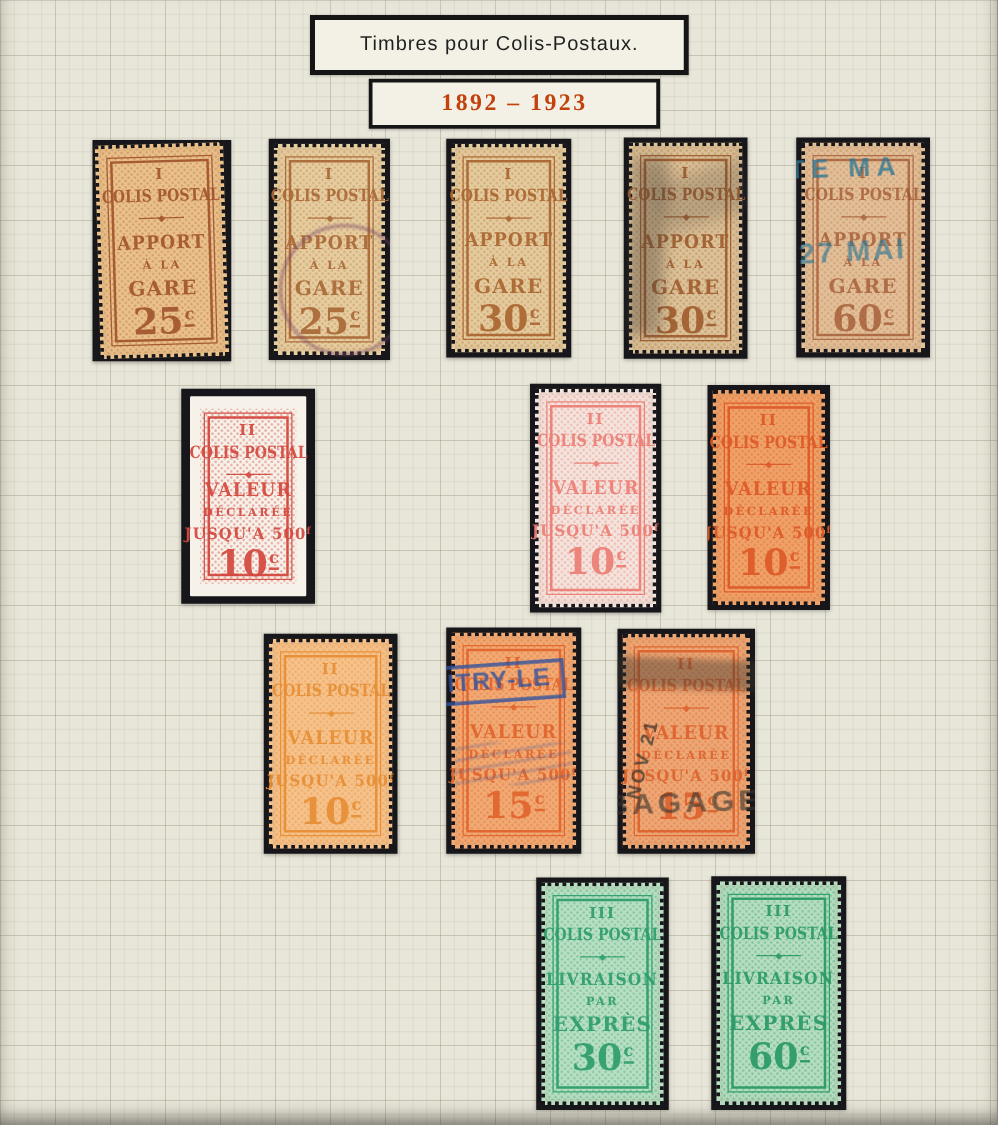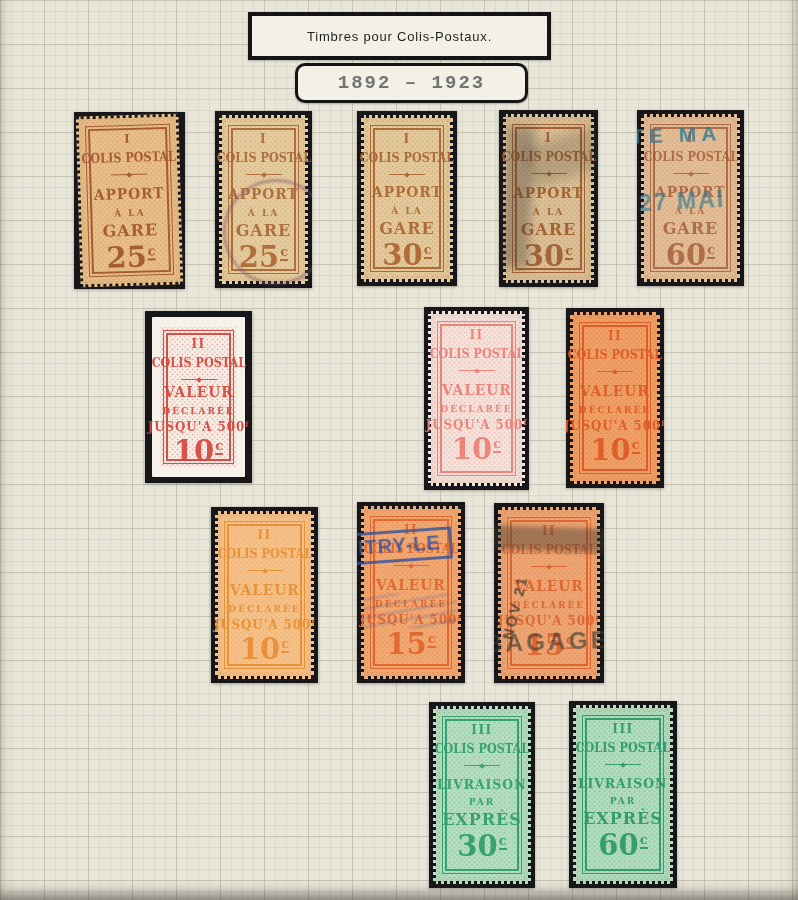--- a/index.html
+++ b/index.html
@@ -15,23 +15,23 @@
   .page::after{content:"";position:absolute;inset:0;pointer-events:none;
     box-shadow:inset 0 -12px 14px -6px rgba(50,45,38,.55),
                inset -10px 0 16px -10px rgba(110,100,80,.35),
                inset 10px 0 16px -10px rgba(110,100,80,.25),
                inset 0 8px 14px -10px rgba(255,255,248,.55);}
   
   .label-box{position:absolute;background:#f3f1e5;border:4px solid #151515;
     display:flex;align-items:center;justify-content:center;color:#1f1f1f;
     box-shadow:0 1px 2px rgba(0,0,0,.25);}
   .title-box{left:248px;top:12px;width:295px;height:40px;
-    font-family:"Liberation Sans",sans-serif;font-size:13px;letter-spacing:.8px;}
+    font-family:"Liberation Sans",sans-serif;font-size:16px;letter-spacing:.8px;}
   .period-box{left:295px;top:63px;width:227px;height:34px;border-width:3px;
-    font-family:Liberation Mono, monospace;font-weight:700;font-size:19px;letter-spacing:2px;color:#737373;border-radius:10px;}
+    font-family:Liberation Serif, serif;font-weight:700;font-size:19px;letter-spacing:2px;color:#c2410c;}
   
   .stamp{position:absolute;background:var(--mount,#17171b);overflow:hidden;
     box-shadow:0 1px 3px rgba(40,35,25,.35);}
   .paper{position:absolute;inset:4px;box-sizing:border-box;background:var(--paper);
     border:3px dotted var(--mount,#17171b);border-radius:1px;
     box-shadow:inset 0 0 6px rgba(120,80,40,.18);}
   .tex{position:absolute;inset:1px;
     background-image:radial-gradient(var(--tex) .7px,transparent 1.2px),
                      radial-gradient(var(--tex) .7px,transparent 1.2px);
     background-size:5px 5px;background-position:0 0,2.5px 2.5px;}

